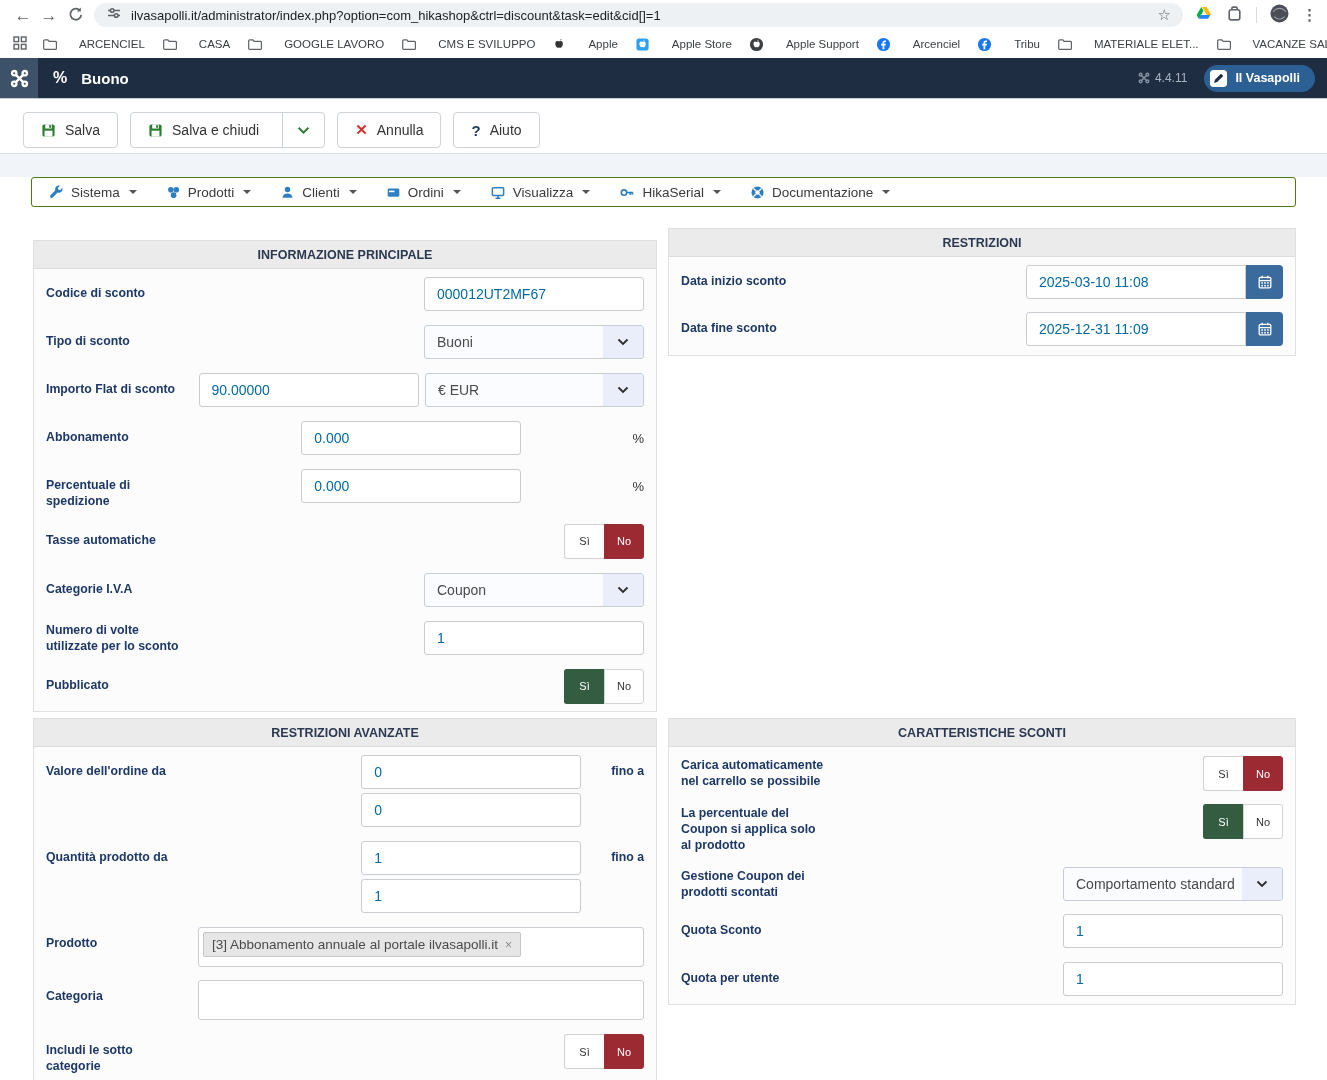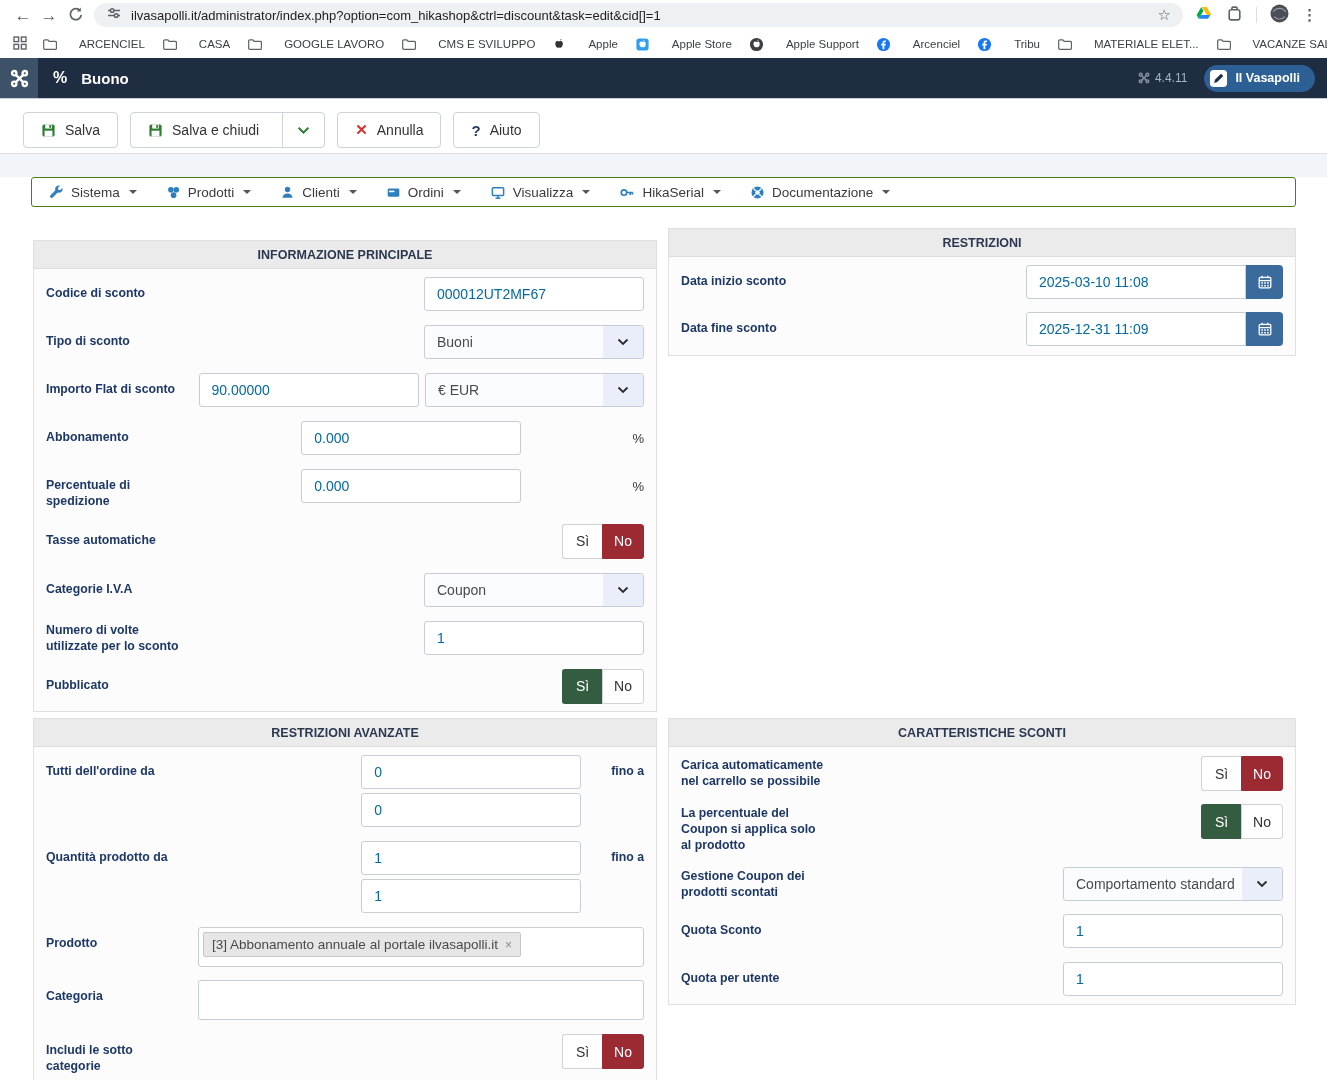--- a/index.html
+++ b/index.html
@@ -69,21 +69,21 @@
   .p-right .flbl { width:152px; min-width:152px; }
   .inp { width:220px; height:34px; border:1px solid #c9cdd2; border-radius:3px; font-size:14px;
     color:#0369a1; padding:0 12px; background:#fff; font-family:inherit; }
   .sel { width:220px; height:34px; border:1px solid #c6ccd8; border-radius:3px; background:#fbfcff;
     display:flex; align-items:center; cursor:pointer; }
   .sel .stext { padding-left:12px; font-size:14px; color:#4a4a4a; flex:1; white-space:nowrap; }
   .sel .chevz { width:40px; align-self:stretch; background:#e9eefa; display:flex; align-items:center;
     justify-content:center; border-radius:0 2px 2px 0; }
   .toggle { display:flex; }
   .tg { min-width:40px; height:35px; display:flex; align-items:center; justify-content:center;
-    font-size:14px; background:#fff; border:1px solid #d2d2d2; color:#333; padding:0 11px; cursor:pointer; }
+    font-size:11px; background:#fff; border:1px solid #d2d2d2; color:#333; padding:0 11px; cursor:pointer; }
   .tg.yes { border-radius:3px 0 0 3px; border-right:none; }
   .tg.no  { border-radius:0 3px 3px 0; }
   .toggle.sel-no  .tg.no  { background:#9c2a33; border-color:#9c2a33; color:#fff; }
   .toggle.sel-yes .tg.yes { background:#345c40; border-color:#345c40; color:#fff; }
   .date-wrap { display:flex; }
   .date-wrap .inp { border-radius:3px 0 0 3px; }
   .cal-btn { width:37px; height:34px; background:#3a6b9c; border:none; border-radius:0 4px 4px 0;
     display:flex; align-items:center; justify-content:center; cursor:pointer; }
   .finoa { font-size:12.3px; font-weight:bold; color:#1d3866; margin-left:30px; padding-top:9px; }
   .suffix { font-size:13px; color:#333; margin-left:6px; padding-top:10px; }
@@ -518,21 +518,21 @@
           </button>
         </div>
       </div>
     </div>
   </div>
 
   <div class="panel" id="p-avanz">
     <div class="phead">RESTRIZIONI AVANZATE</div>
     <div class="pbody">
       <div class="frow">
-        <div class="flbl">Tutti dell'ordine da</div>
+        <div class="flbl">Valore dell'ordine da</div>
         <div class="stack">
           <div class="hflex">
             <input class="inp" value="0" style="">
             <span class="finoa">fino a</span>
           </div>
           <input class="inp" value="0" style="">
         </div>
       </div>
       <div class="frow">
         <div class="flbl">Quantità prodotto da</div>

